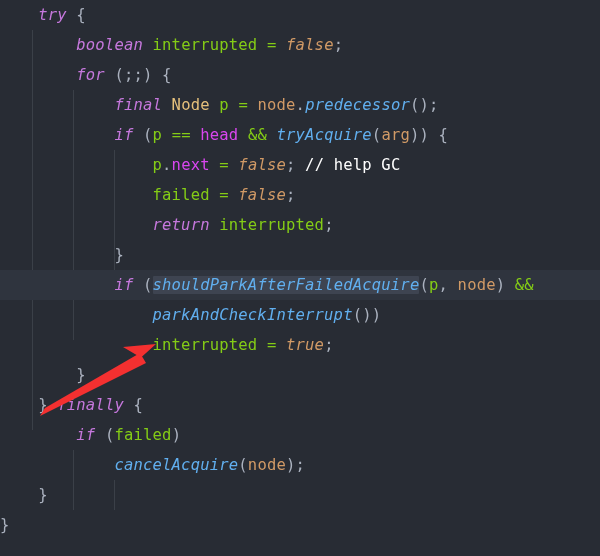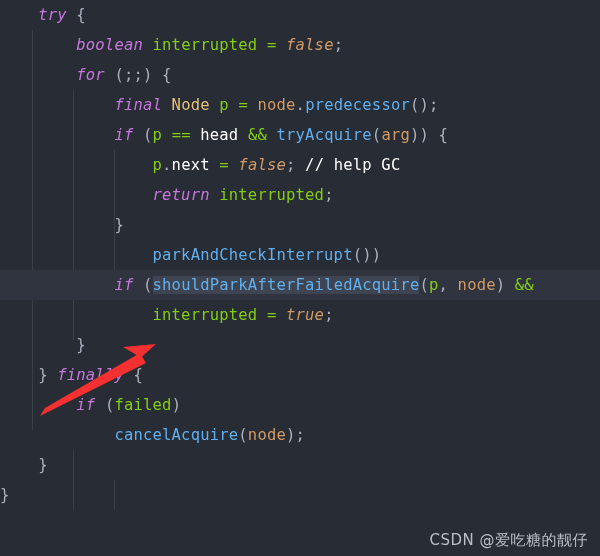--- a/index.html
+++ b/index.html
@@ -51,23 +51,23 @@
     white-space: pre;
     color: #abb2bf;
   }
   .line.current {
     background: #2f343e;
   }
 
   
   .kw      { color: #c678dd; font-style: italic; }   
   .type    { color: #e5c07b; }                        
-  .fn      { color: #61afef; }                        
+  .fn      { color: #61afef; font-style: italic; }                        
   .var     { color: #d19a66; }                        
-  .field   { color: #ffffff; }                        
+  .field   { color: #d946ef; }                        
   .lit     { color: #d19a66; font-style: italic; }    
   .punc    { color: #abb2bf; }
   .cmt     { color: #ffffff; }                        
   .plain   { color: #84cc16; }
   .sel     { background: #3e4451; border-radius: 1px; }
 
   
   .arrow-layer {
     position: absolute;
     top: 0; left: 0;
@@ -108,28 +108,29 @@
 
     <div class="line"><span class="plain">        </span><span class="kw">for</span><span class="punc"> (;;) {</span></div>
 
     <div class="line"><span class="plain">            </span><span class="kw">final</span><span class="plain"> </span><span class="type">Node</span><span class="plain"> </span><span class="plain">p</span><span class="plain"> = </span><span class="var">node</span><span class="punc">.</span><span class="fn">predecessor</span><span class="punc">();</span></div>
 
     <div class="line"><span class="plain">            </span><span class="kw">if</span><span class="punc"> (</span><span class="plain">p</span><span class="plain"> == </span><span class="field">head</span><span class="plain"> &amp;&amp; </span><span class="fn">tryAcquire</span><span class="punc">(</span><span class="var">arg</span><span class="punc">)) {</span></div>
 
 
     <div class="line"><span class="plain">                </span><span class="plain">p</span><span class="punc">.</span><span class="field">next</span><span class="plain"> = </span><span class="lit">false</span><span class="punc">; </span><span class="cmt">// help GC</span></div>
 
+    <div class="line"><span class="plain">                </span><span class="plain">failed</span><span class="plain"> = </span><span class="lit">false</span><span class="punc">;</span></div>
 
     <div class="line"><span class="plain">                </span><span class="kw">return</span><span class="plain"> </span><span class="plain">interrupted</span><span class="punc">;</span></div>
 
     <div class="line"><span class="plain">            </span><span class="punc">}</span></div>
 
+    <div class="line current"><span class="plain">            </span><span class="kw">if</span><span class="punc"> (</span><span class="fn sel">shouldParkAfterFailedAcquire</span><span class="punc">(</span><span class="plain">p</span><span class="punc">, </span><span class="var">node</span><span class="punc">) </span><span class="plain">&amp;&amp;</span></div>
+
     <div class="line"><span class="plain">                </span><span class="fn">parkAndCheckInterrupt</span><span class="punc">())</span></div>
-
-    <div class="line current"><span class="plain">            </span><span class="kw">if</span><span class="punc"> (</span><span class="fn sel">shouldParkAfterFailedAcquire</span><span class="punc">(</span><span class="plain">p</span><span class="punc">, </span><span class="var">node</span><span class="punc">) </span><span class="plain">&amp;&amp;</span></div>
 
     <div class="line"><span class="plain">                </span><span class="plain">interrupted</span><span class="plain"> = </span><span class="lit">true</span><span class="punc">;</span></div>
 
     <div class="line"><span class="plain">        </span><span class="punc">}</span></div>
 
     <div class="line"><span class="plain">    </span><span class="punc">} </span><span class="kw">finally</span><span class="punc"> {</span></div>
 
     <div class="line"><span class="plain">        </span><span class="kw">if</span><span class="punc"> (</span><span class="plain">failed</span><span class="punc">)</span></div>
 
     <div class="line"><span class="plain">            </span><span class="fn">cancelAcquire</span><span class="punc">(</span><span class="var">node</span><span class="punc">);</span></div>
@@ -144,15 +145,14 @@
     <svg width="600" height="556" viewBox="0 0 600 556">
       <g fill="#f43030" stroke="none">
 
         <polygon points="40,416 45,408 140,353 146,363"></polygon>
 
         <polygon points="156,344 123,347 140,357 126,371"></polygon>
       </g>
     </svg>
   </div>
 
-  <div class="watermark">CSDN @爱吃糖的靓仔</div>
 
 </div>
 
 </body></html>

